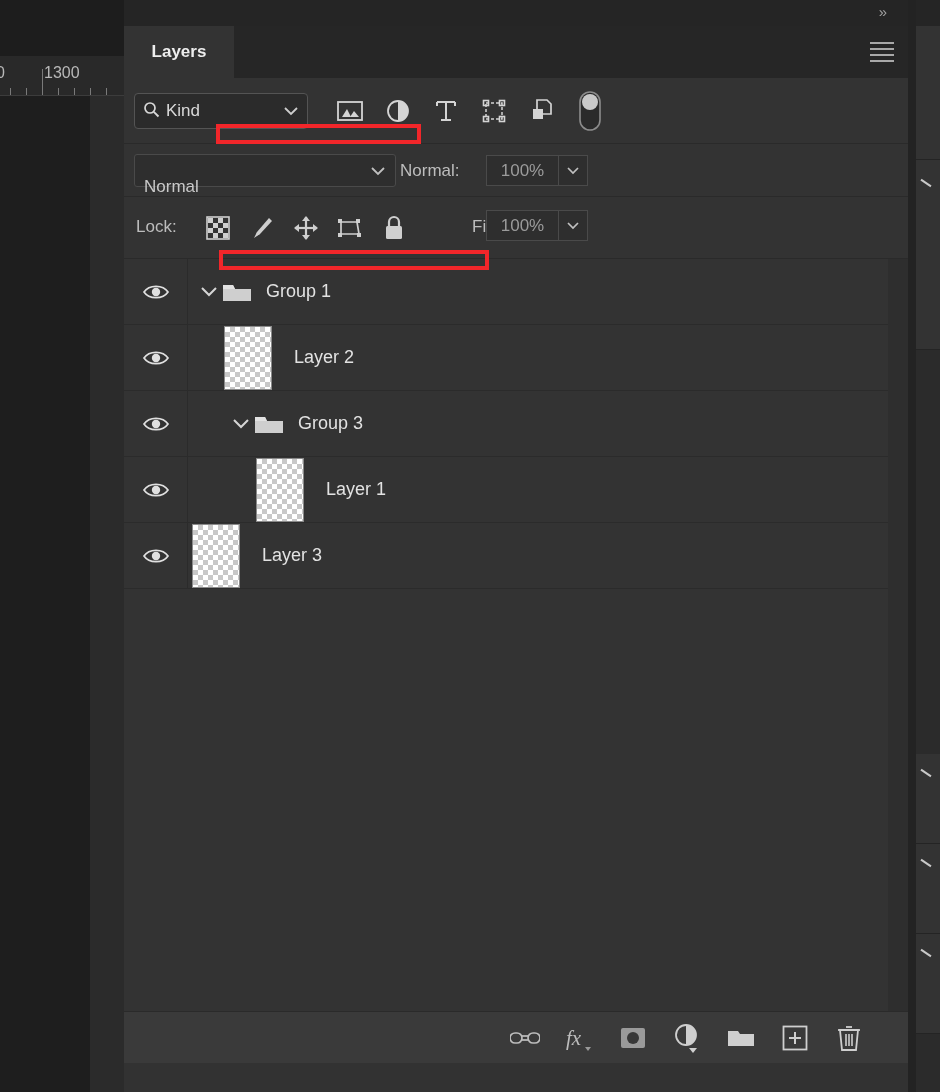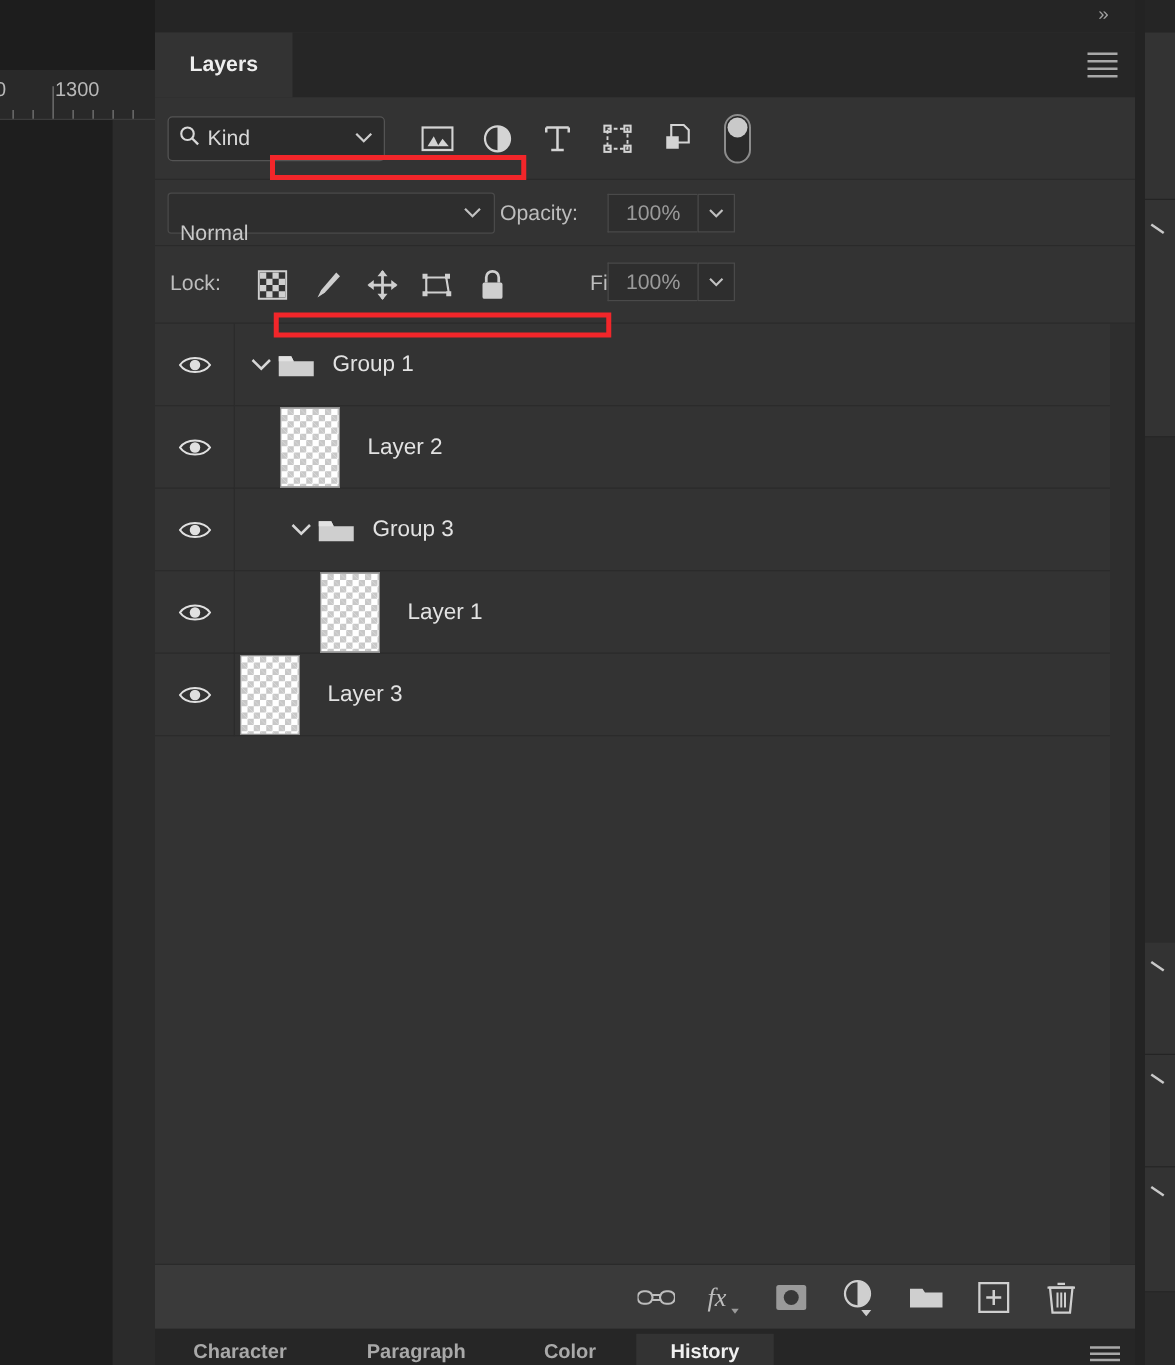--- a/index.html
+++ b/index.html
@@ -280,21 +280,21 @@
 
     <div class="blend-row">
       <div class="blend-select">
         <span class="blend-label">Normal</span>
         <span class="caret-dn" style="margin-left:auto;">
           <svg width="16" height="10" viewBox="0 0 16 10">
             <polyline points="2,2 8,8 14,2" fill="none" stroke="#c0c0c0" stroke-width="1.8"></polyline>
           </svg>
         </span>
       </div>
-      <div class="opacity-label">Opacity:</div>
+      <div class="opacity-label">Normal:</div>
       <div class="opacity-field">
         <span>100%</span>
       </div>
       <div class="opacity-caret">
         <svg width="14" height="9" viewBox="0 0 14 9">
           <polyline points="2,2 7,7 12,2" fill="none" stroke="#c0c0c0" stroke-width="1.7"></polyline>
         </svg>
       </div>
     </div>
 
@@ -498,39 +498,20 @@
             <line x1="2" y1="6" x2="24" y2="6" stroke="#cfcfcf" stroke-width="1.8"></line>
             <path d="M10 3 L16 3" stroke="#cfcfcf" stroke-width="1.8"></path>
             <line x1="10" y1="10" x2="10" y2="22" stroke="#cfcfcf" stroke-width="1.6"></line>
             <line x1="13" y1="10" x2="13" y2="22" stroke="#cfcfcf" stroke-width="1.6"></line>
             <line x1="16" y1="10" x2="16" y2="22" stroke="#cfcfcf" stroke-width="1.6"></line>
           </svg>
         </div>
       </div>
     </div>
 
-    <div class="bottom-tabs">
-      <div class="btab" style="left:0; width:136px;">
-        <span class="btab-label">Character</span>
-      </div>
-      <div class="btab" style="left:139px; width:140px;">
-        <span class="btab-label">Paragraph</span>
-      </div>
-      <div class="btab" style="left:282px; width:100px;">
-        <span class="btab-label">Color</span>
-      </div>
-      <div class="btab active" style="left:385px; width:110px;">
-        <span class="btab-label">History</span>
-      </div>
-      <div class="bottom-menu">
-        <i></i>
-          <i></i>
-          <i></i>
-      </div>
-    </div>
   </div>
 
   <div class="panel-divider"></div>
 
   <div class="right-strip">
     <div class="rs-top"></div>
     <div class="rs-item" style="top:26px; height:134px;"></div>
     <div class="rs-item" style="top:160px; height:190px;">
       <div class="rs-mark" style="top:22px;"></div>
     </div>

